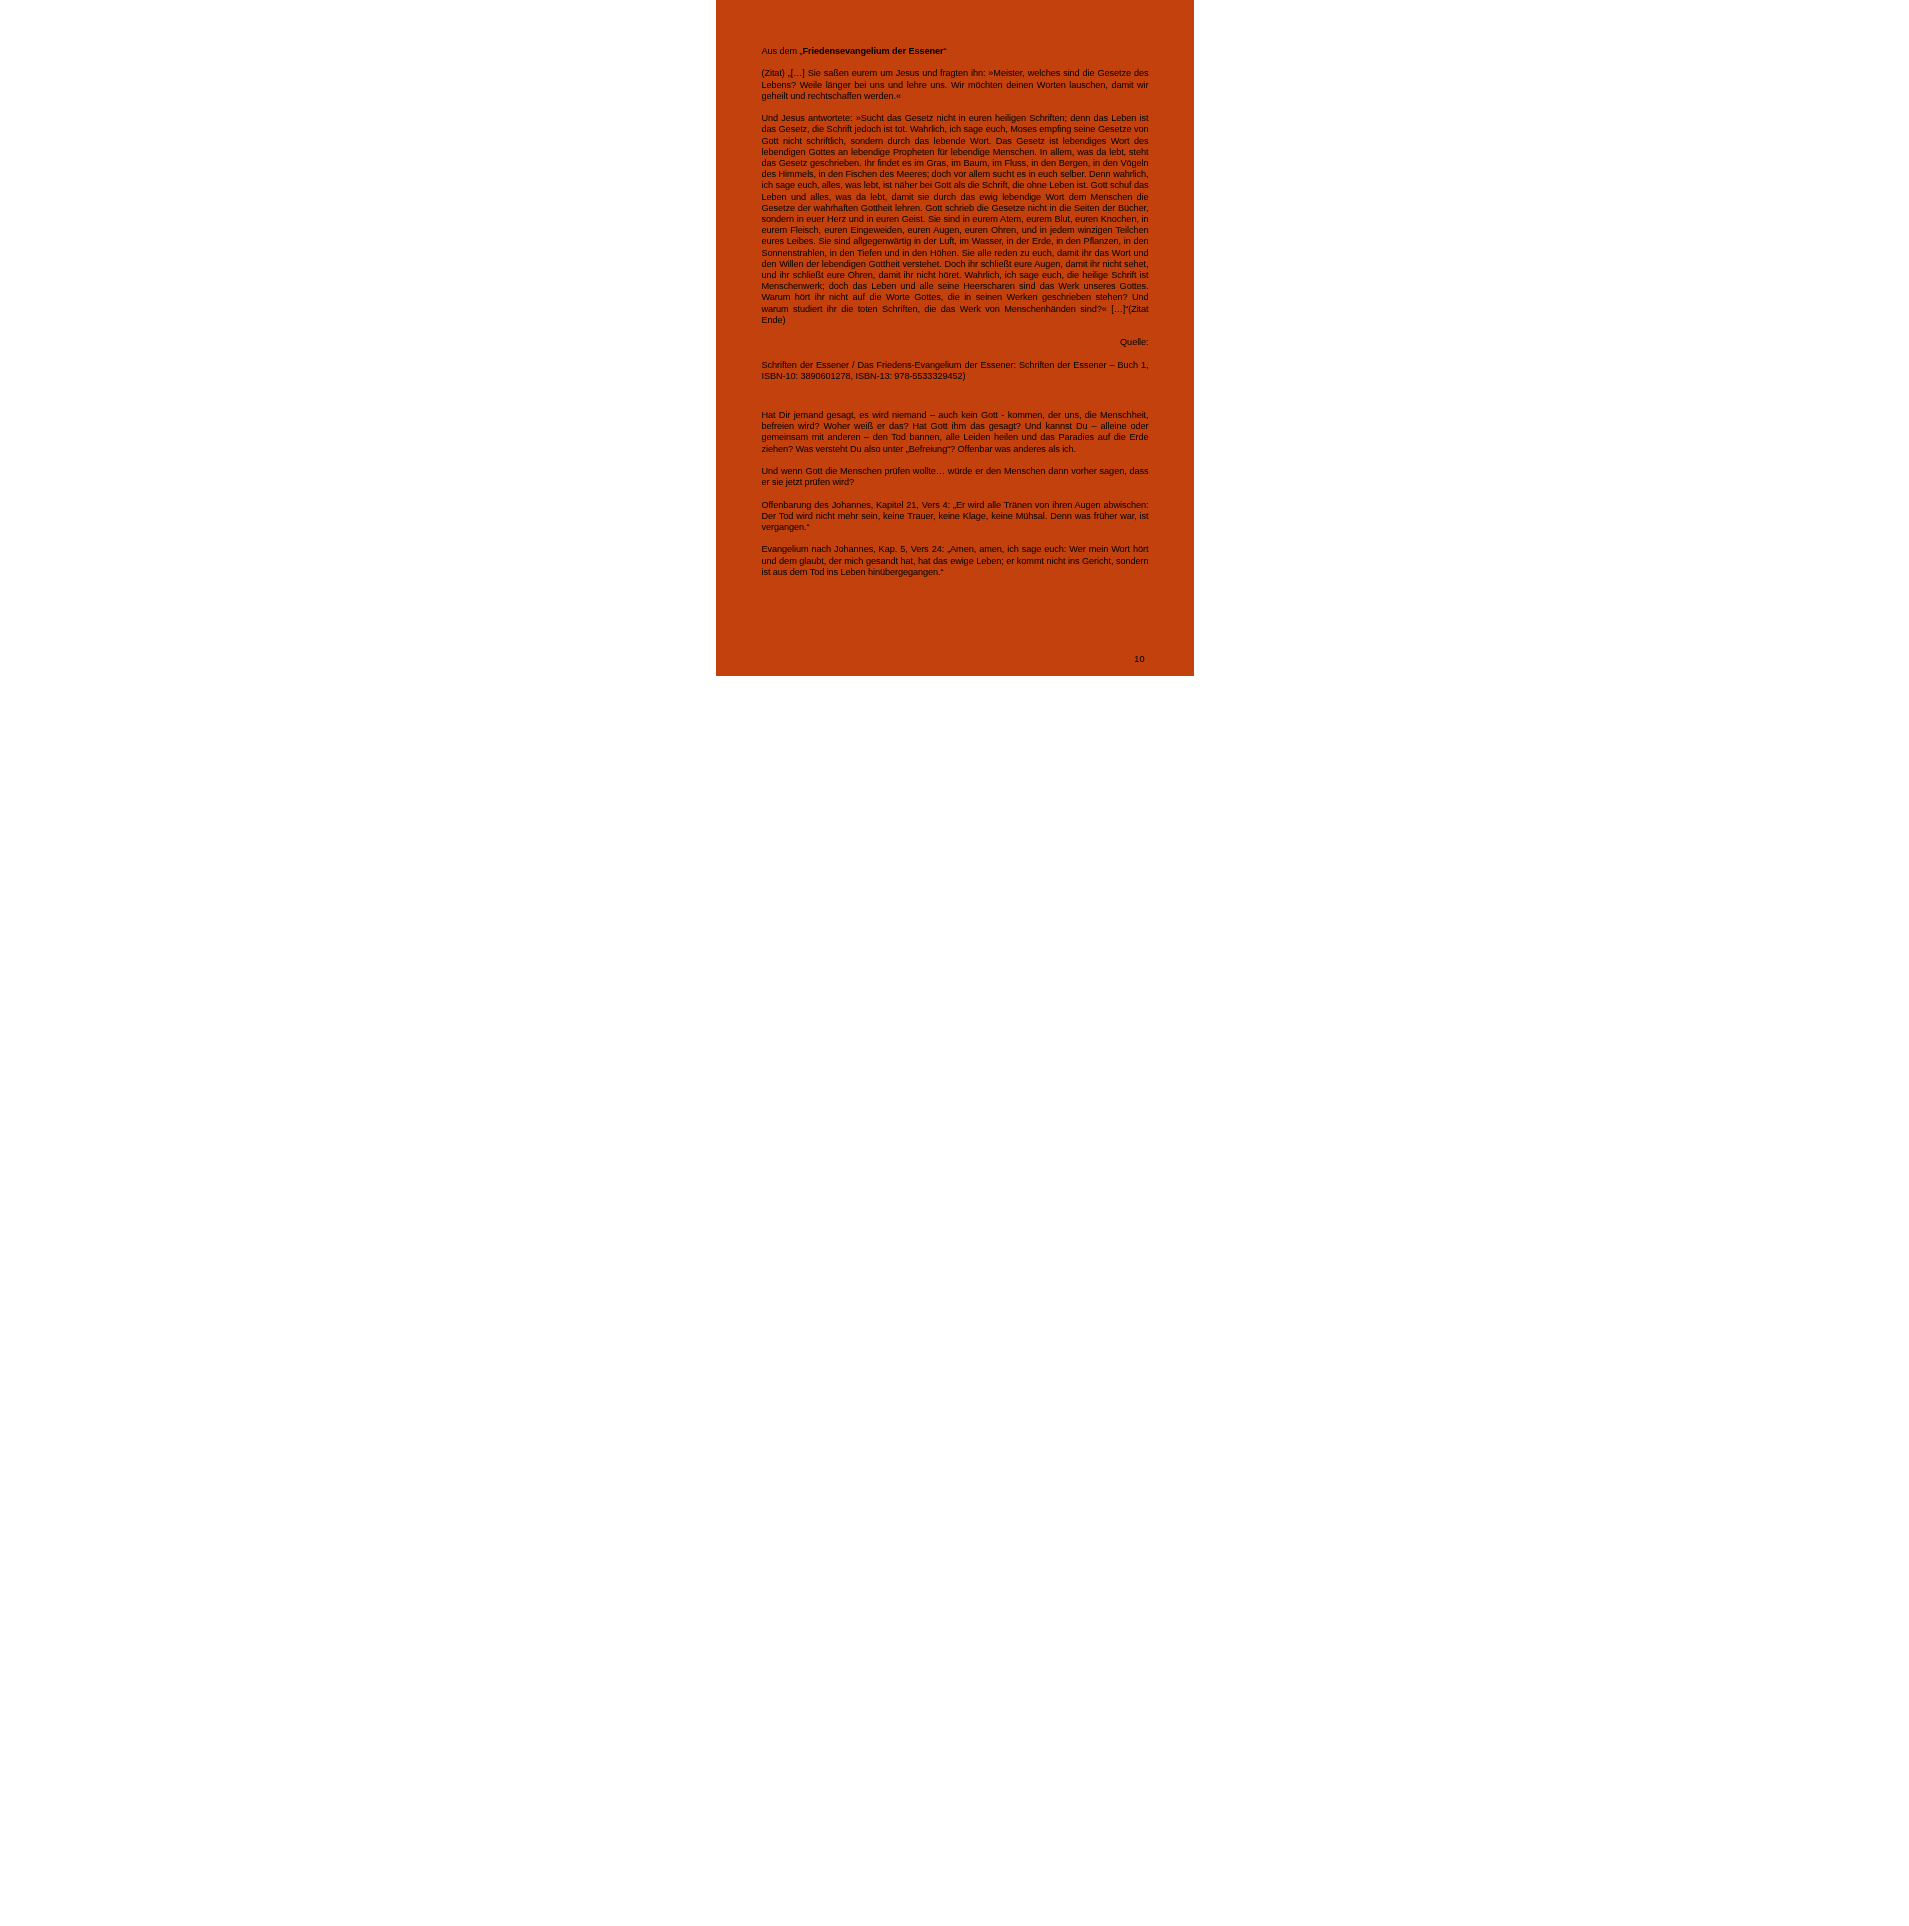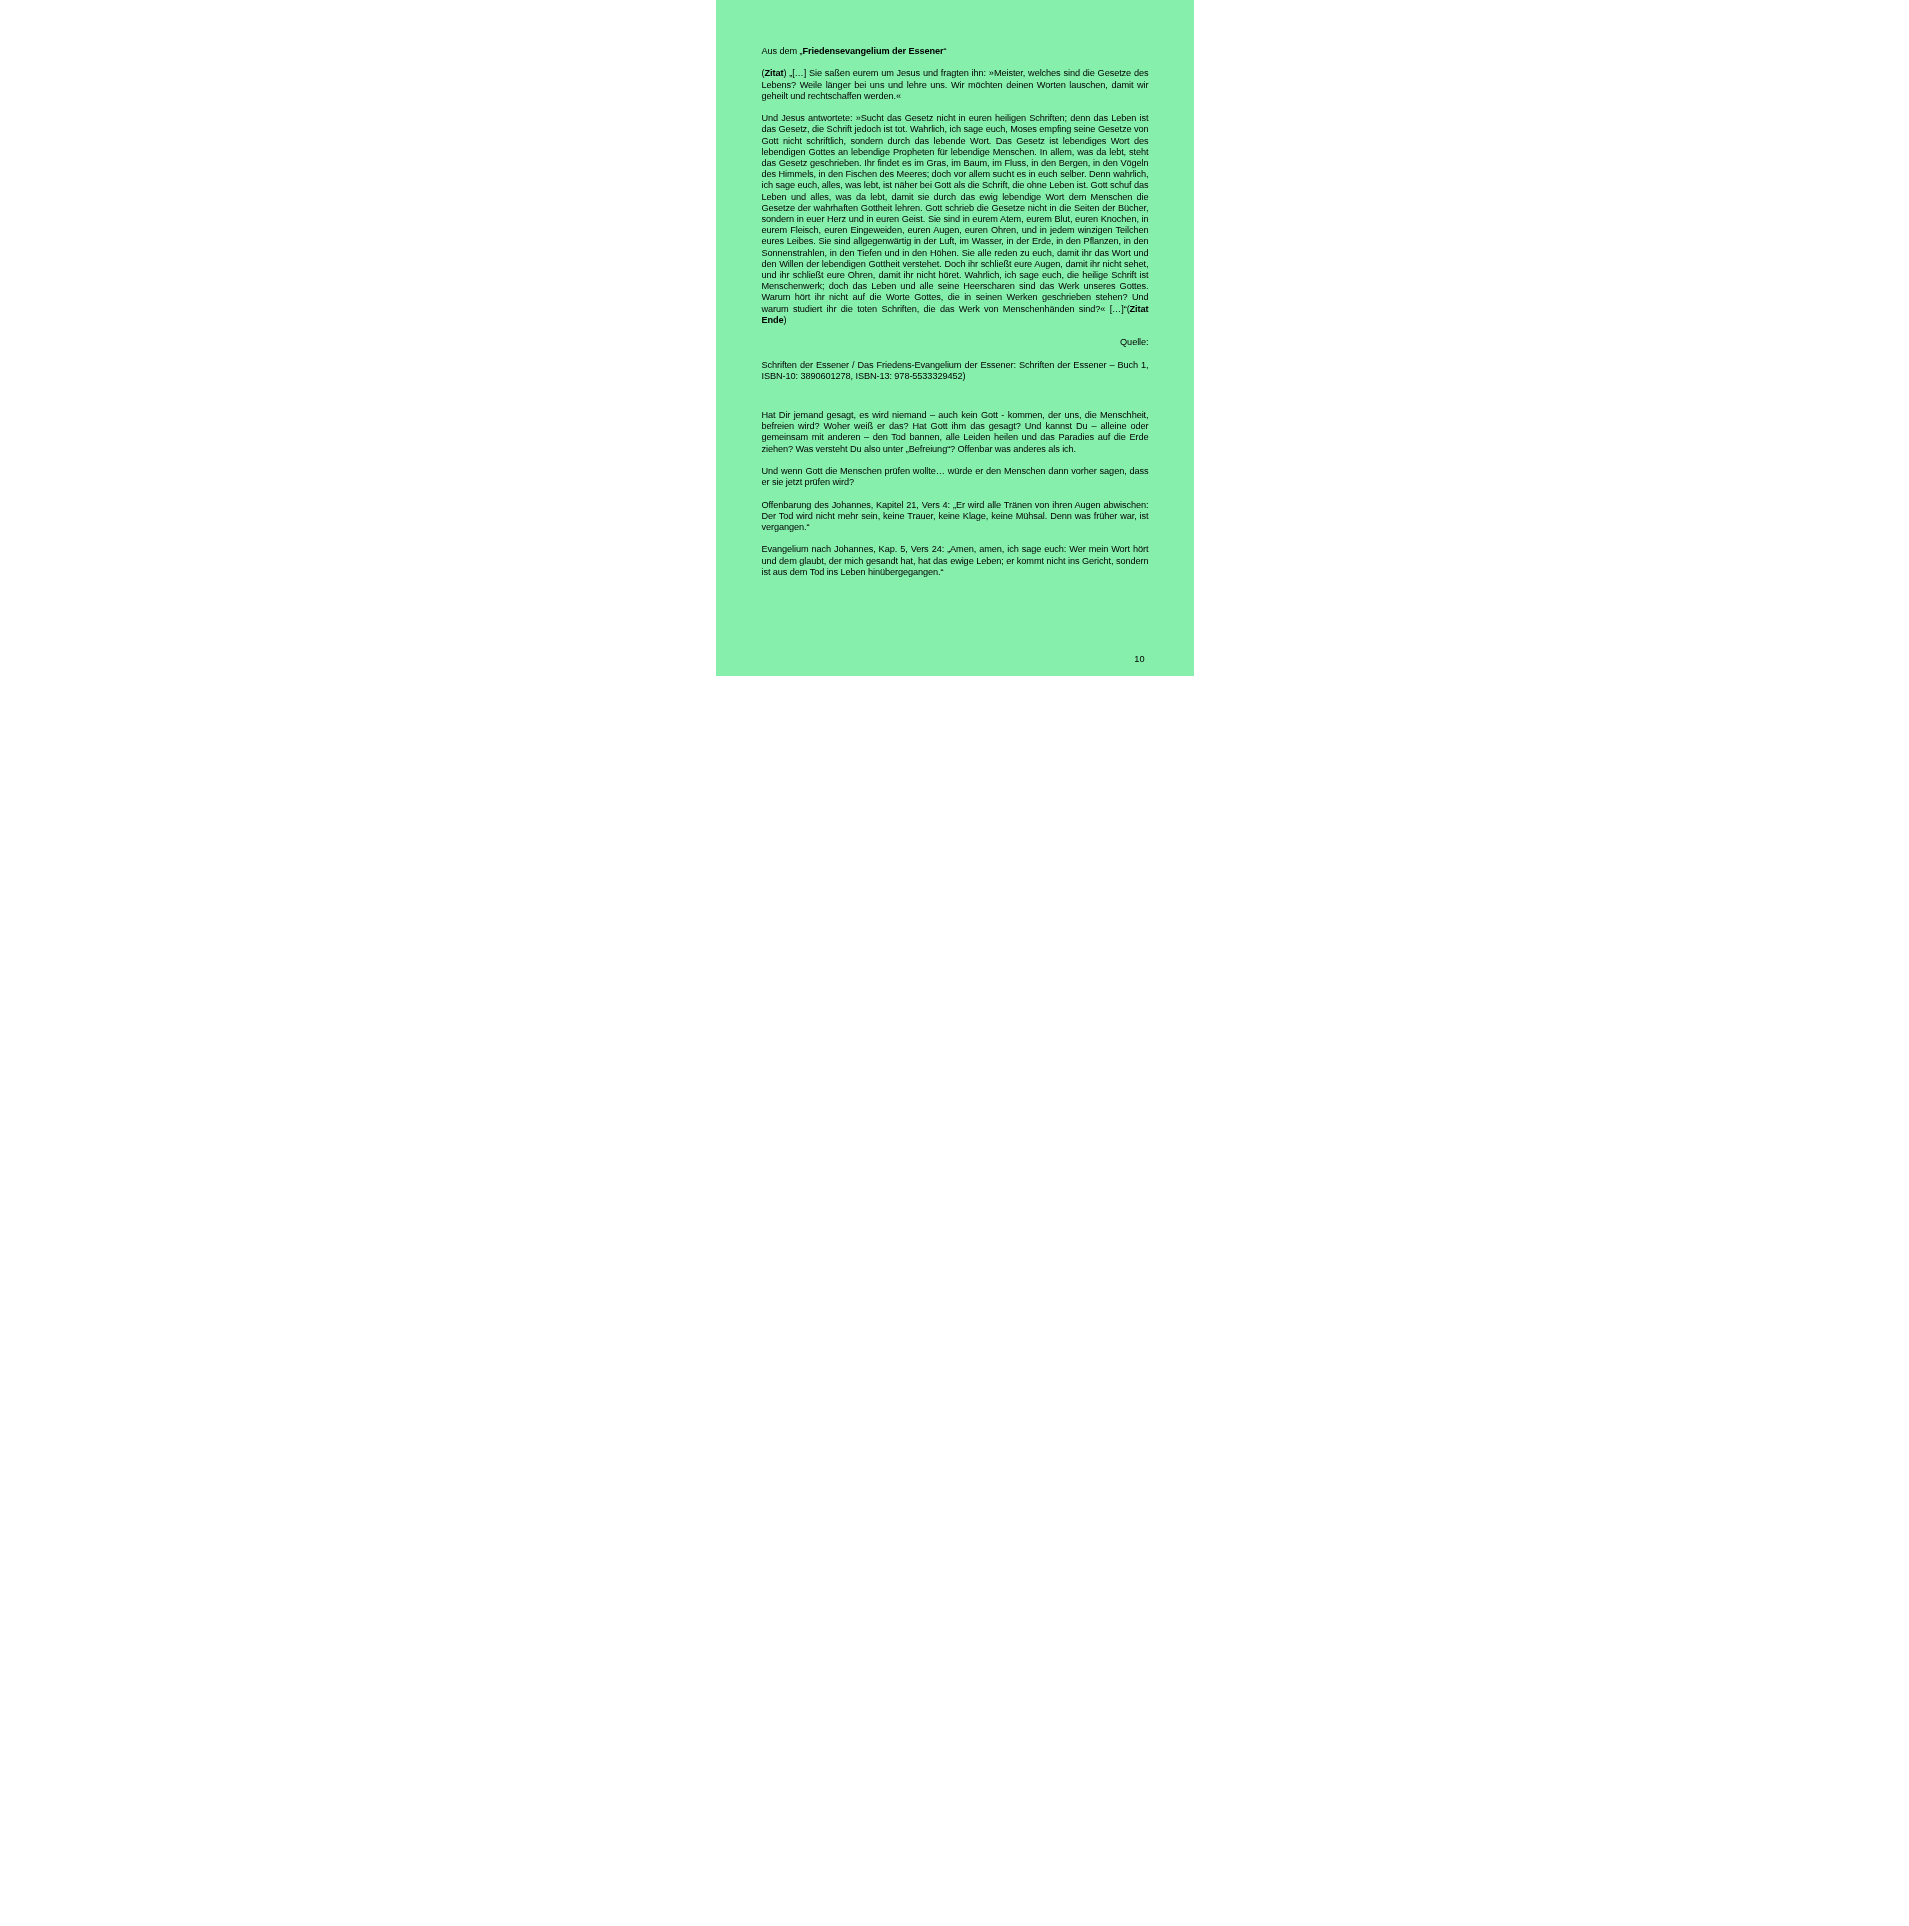--- a/index.html
+++ b/index.html
@@ -6,21 +6,21 @@
   html, body {
     margin: 0;
     padding: 0;
     background: #ffffff;
   }
   .page {
     position: relative;
     width: 478px;
     height: 676px;
     margin: 0 auto;
-    background: #86efac;
+    background: #c2410c;
     color: #000000;
     font-family: "Liberation Sans", "DejaVu Sans", sans-serif;
     font-size: 9.2px;
     line-height: 11.2px;
     letter-spacing: -0.1px;
     padding: 46px 45px 15.4px 46px;
     box-sizing: border-box;
     overflow: hidden;
   }
   .title {
@@ -29,21 +29,21 @@
     font-weight: 400;
     line-height: 11.2px;
   }
   .title b { font-weight: 700; }
   .para {
     margin: 11.2px 0 0 0;
     text-align: justify;
   }
   .para.plain { text-align: right; }
   .para.gap-2 { margin-top: 28px; }
-  b { font-weight: 700; }
+  b { font-weight: 400; }
   .page-number {
     position: absolute;
     top: 654px;
     right: 49px;
     text-align: right;
     letter-spacing: 0;
   }
 </style>
 </head>
 <body>

